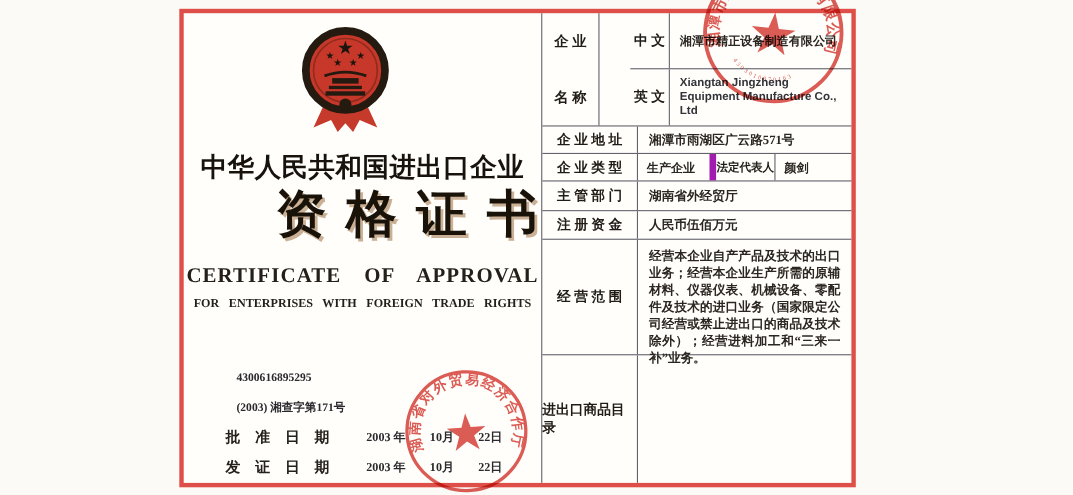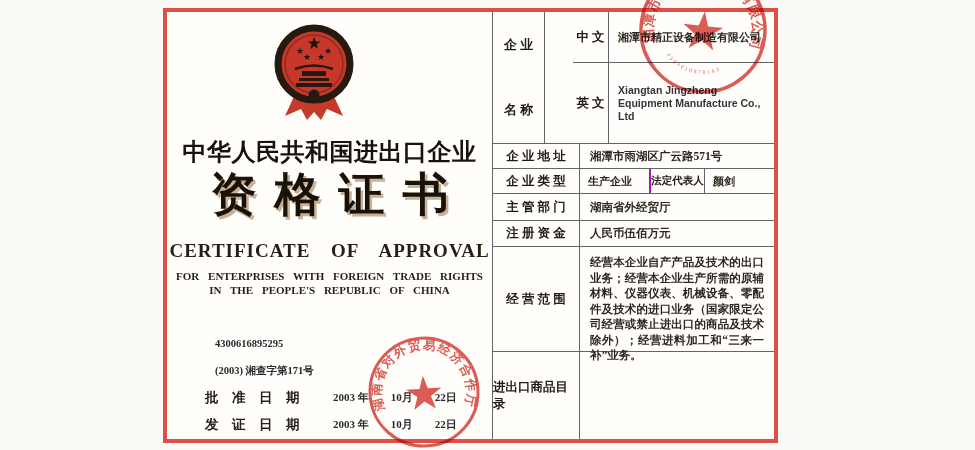--- a/index.html
+++ b/index.html
@@ -10,59 +10,59 @@
   .inner{position:absolute;left:0;top:0;right:0;bottom:0;}
 
   
   .lpane{position:absolute;left:0;top:0;width:325px;height:100%;}
   .lpane > div{position:absolute;}
   .emblem-box{left:99px;top:8px;width:96px;height:106px;}
   .t-cn1{top:124px;left:0;width:100%;text-align:center;font-size:24px;font-weight:bold;
          color:#17120c;letter-spacing:.5px;}
   .t-cn2{top:152px;left:0;width:100%;text-align:center;font-size:46px;font-weight:bold;
          color:#191209;letter-spacing:18px;text-indent:18px;
-         text-shadow:2.5px 3px 0 rgba(158,112,66,.55);}
+         text-shadow:2.5px 3px 0 rgba(158,112,66,.55);padding-left:40px;}
   .t-en1{top:228px;left:0;width:100%;text-align:center;font-size:19px;font-weight:bold;
          color:#241f18;word-spacing:15px;letter-spacing:1px;}
   .t-en2{top:258px;left:0;width:100%;text-align:center;font-size:11px;font-weight:bold;
          color:#241f18;word-spacing:6px;}
   .t-en3{top:272px;left:0;width:100%;text-align:center;font-size:11px;font-weight:bold;
          color:#241f18;word-spacing:6px;}
   .fields{left:38px;top:318px;right:16px;}
   .frow{display:flex;align-items:center;height:27px;}
   .fl{width:100px;font-size:13.5px;font-weight:bold;color:#25201a;flex:none;}
   .fv{font-family:Liberation Serif, serif;font-size:10.5px;
       font-weight:bold;color:#2a2a2e;margin-left:10px;white-space:pre;}
   .frow:nth-child(3) .fv,.frow:nth-child(4) .fv{margin-left:28px;font-size:11px;}
 
   
   .rpane{position:absolute;left:325px;top:0;width:282px;height:100%;
          border-left:1px solid #63636b;display:flex;flex-direction:column;
          box-sizing:border-box;}
   .row{display:flex;border-bottom:1px solid #63636b;box-sizing:border-box;}
-  .r1{height:132px;}.r2{height:25px;text-align:right;}.r3{height:25px;}.r4{height:27px;}
+  .r1{height:103px;}.r2{height:25px;text-align:right;}.r3{height:25px;}.r4{height:27px;}
   .r5{height:26px;}.r6{height:105px;}.r7{flex:1;border-bottom:none;}
   .cell{box-sizing:border-box;}
   .lab{width:87px;border-right:1px solid #63636b;display:flex;align-items:center;
        justify-content:center;font-size:12.5px;font-weight:bold;color:#211c15;flex:none;}
   .val{flex:1;display:flex;align-items:center;padding:0 10px;font-size:11.5px;
        font-weight:bold;color:#2b2620;}
   .c1{width:52px;border-right:1px solid #63636b;display:flex;flex-direction:column;flex:none;}
   .c1 div{flex:1;display:flex;align-items:center;justify-content:center;
           font-size:13px;font-weight:bold;color:#211c15;}
   .c1rest{flex:1;display:flex;flex-direction:column;margin-left:28px;}
   .subrow{display:flex;flex:1;}
   .subrow.top{border-bottom:1px solid #63636b;height:50px;flex:none;}
   .sublab{width:35px;border-right:1px solid #63636b;display:flex;align-items:center;
           justify-content:center;font-size:12.5px;font-weight:bold;color:#211c15;flex:none;}
   .subval{flex:1;display:flex;align-items:center;padding:2px 9px;font-size:11px;
           font-weight:bold;color:#2b2620;}
   .subval.en{font-family:"Liberation Sans","DejaVu Sans",sans-serif;font-size:10.5px;
              line-height:13px;color:#33343a;}
-  .val2{width:71px;border-right:2px solid #a21caf;display:flex;align-items:center;
+  .val2{width:71px;border-right:6px solid #a21caf;display:flex;align-items:center;
         padding:0 8px;font-size:11px;font-weight:bold;color:#2b2620;flex:none;box-sizing:border-box;}
   .lab2{width:54px;border-right:1px solid #63636b;display:flex;align-items:center;
         justify-content:center;font-size:10.5px;font-weight:bold;color:#211c15;flex:none;}
   .val3{flex:1;display:flex;align-items:center;padding:0 8px;font-size:11px;
         font-weight:bold;color:#2b2620;}
   .scopeval{flex:1;padding:8px 10px;font-size:11.5px;line-height:15.5px;font-weight:bold;
             color:#2b2620;text-align:justify;display:block;}
 
   
   .seal{position:absolute;mix-blend-mode:multiply;opacity:.88;}
@@ -93,21 +93,20 @@
             <rect x="33" y="58" width="30" height="3" fill="#241a10"></rect>
             <rect x="30" y="63" width="36" height="4" fill="#241a10"></rect>
             <circle cx="48" cy="75" r="5.5" fill="#241a10"></circle>
           </svg>
         </div>
 
         <div class="t-cn1">中华人民共和国进出口企业</div>
         <div class="t-cn2">资格证书</div>
         <div class="t-en1">CERTIFICATE  OF  APPROVAL</div>
         <div class="t-en2">FOR  ENTERPRISES  WITH  FOREIGN  TRADE  RIGHTS</div>
-        <div class="t-en3">IN  THE  PEOPLE'S  REPUBLIC  OF  CHINA</div>
 
         <div class="fields">
           <div class="frow">
             <span class="fv">4300616895295</span>
           </div>
           <div class="frow">
             <span class="fv">(2003) 湘查字第171号</span>
           </div>
           <div class="frow">
             <span class="fl">批　准　日　期</span>

